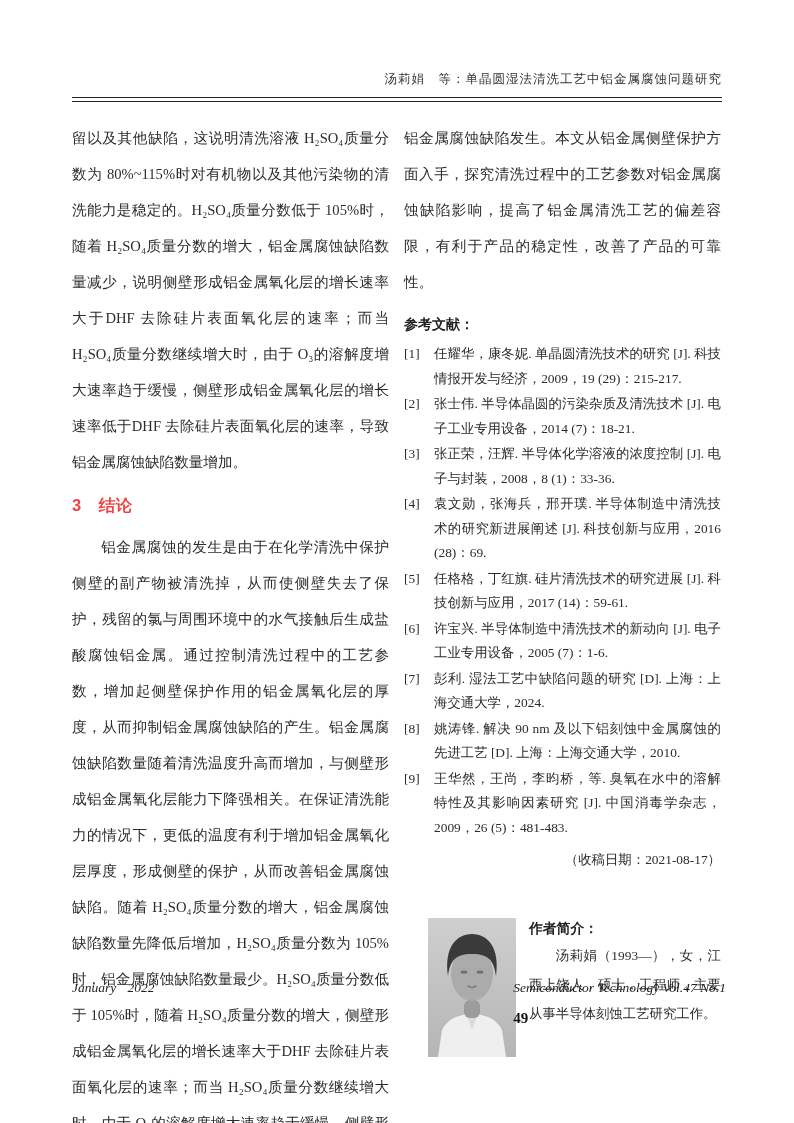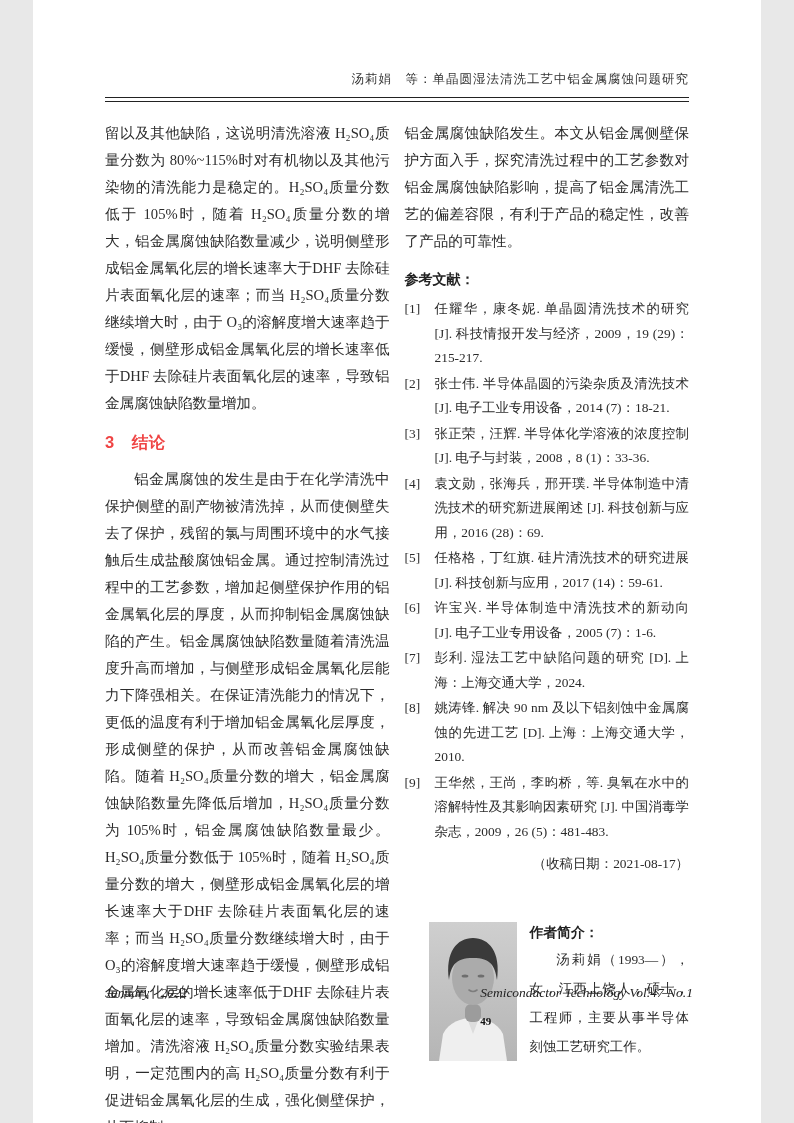--- a/index.html
+++ b/index.html
@@ -1,20 +1,20 @@
 <!DOCTYPE html>
 <html lang="zh"><head>
 <meta charset="utf-8">
 <style>
   * { margin: 0; padding: 0; box-sizing: border-box; }
   html, body { background: #e8e8e8; }
   body { display: flex; justify-content: center; }
   .page {
     position: relative;
-    width: 728px;
+    width: 794px;
     height: 1123px;
     background: #ffffff;
     color: #2b2b2b;
     font-family: "Liberation Serif", "DejaVu Serif", serif;
     overflow: hidden;
   }
   .content { padding: 0 72px; }
 
   
   .running-title {
@@ -30,21 +30,21 @@
     border-top: 1.6px solid #222;
     border-bottom: 1.6px solid #222;
   }
 
   
   .columns { display: flex; gap: 15px; margin-top: 18px; }
   .col { width: 317px; }
 
   .body-text {
     font-size: 14.6px;
-    line-height: 27px;
+    line-height: 36px;
     text-align: justify;
     color: #2b2b2b;
   }
   .indent-first { text-indent: 2em; }
 
   .section-heading {
     margin: 15px 0 12px 0;
     font-family: "Liberation Sans", "DejaVu Sans", sans-serif;
     font-size: 16.5px;
     font-weight: 600;
@@ -112,21 +112,21 @@
     bottom: 96px;
     display: flex;
     justify-content: space-between;
     align-items: baseline;
     font-size: 13.5px;
     font-family: Liberation Serif, serif;
   }
   .footer-left { font-style: italic; word-spacing: 8px; color: #222; }
   .footer-right { display: flex; align-items: baseline; gap: 14px; flex-direction: column; }
   .journal-name { font-style: italic; color: #222; }
-  .page-num { font-weight: 700; font-size: 11px; font-style: normal; color: #111; }
+  .page-num { font-weight: 700; font-size: 15px; font-style: normal; color: #111; }
 </style>
 </head>
 <body>
 
 <div class="page">
   <div class="content">
 
     <div class="running-title">汤莉娟　等：单晶圆湿法清洗工艺中铝金属腐蚀问题研究</div>
     <div class="header-rule"></div>
 

